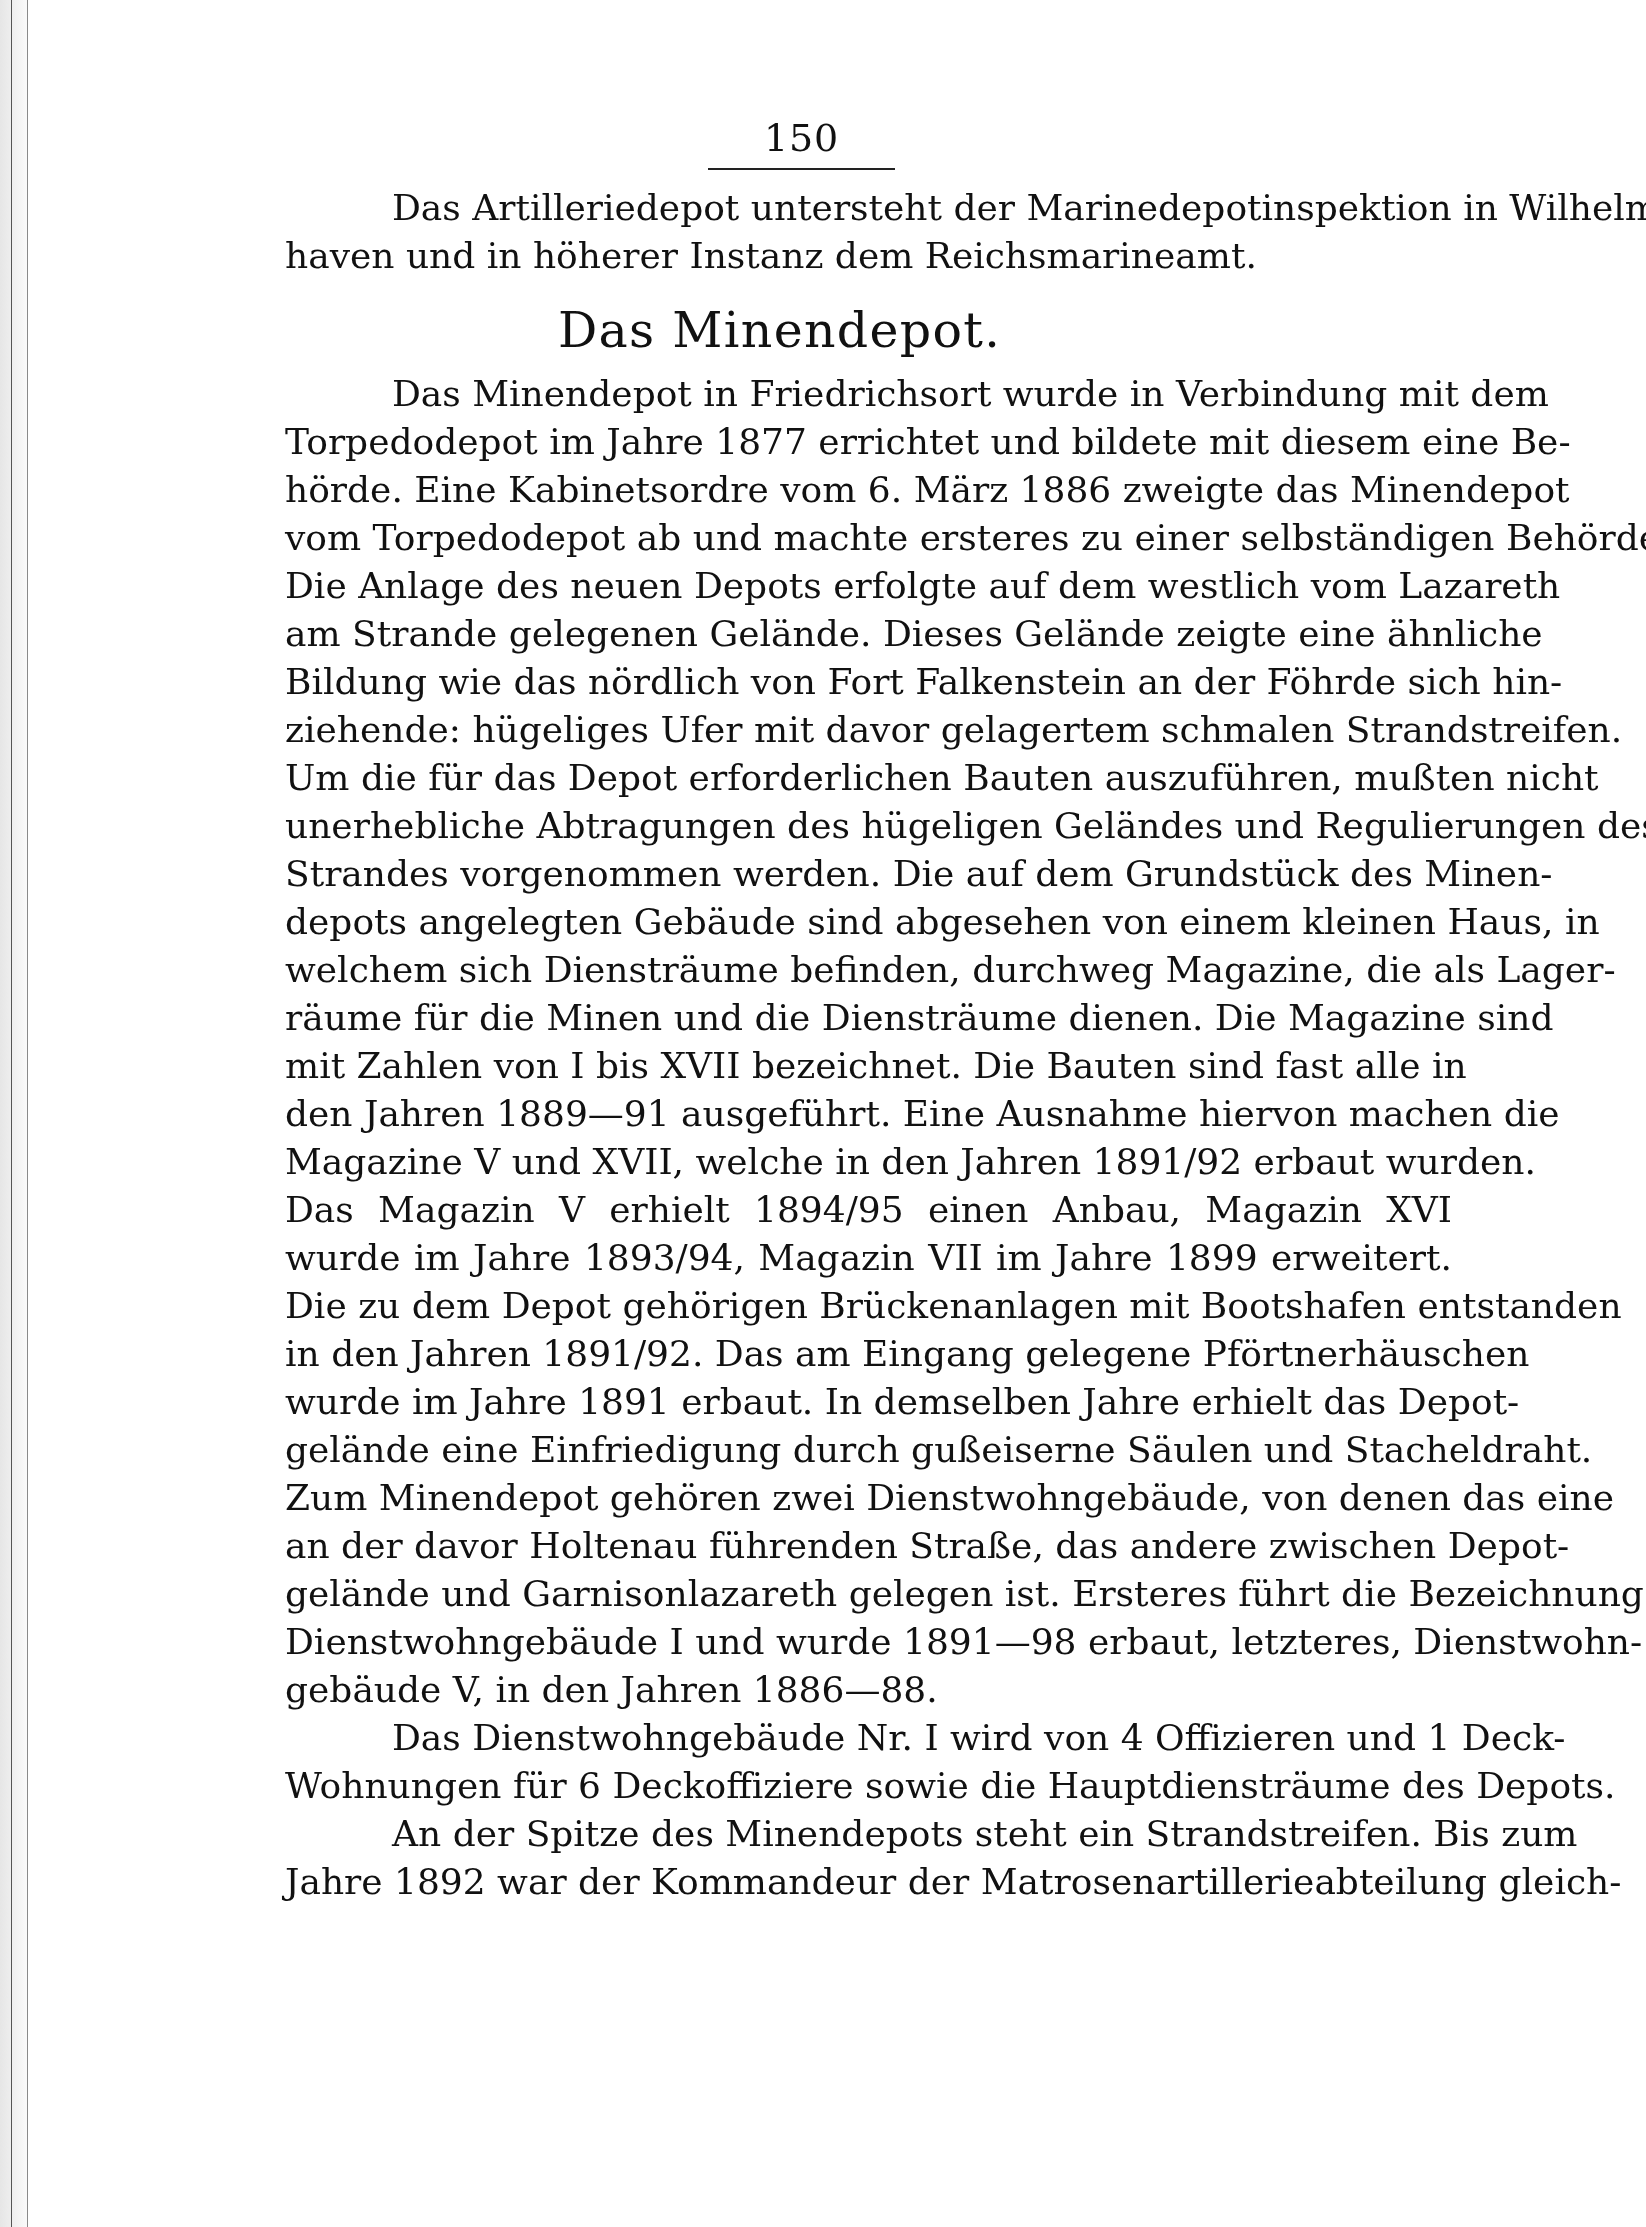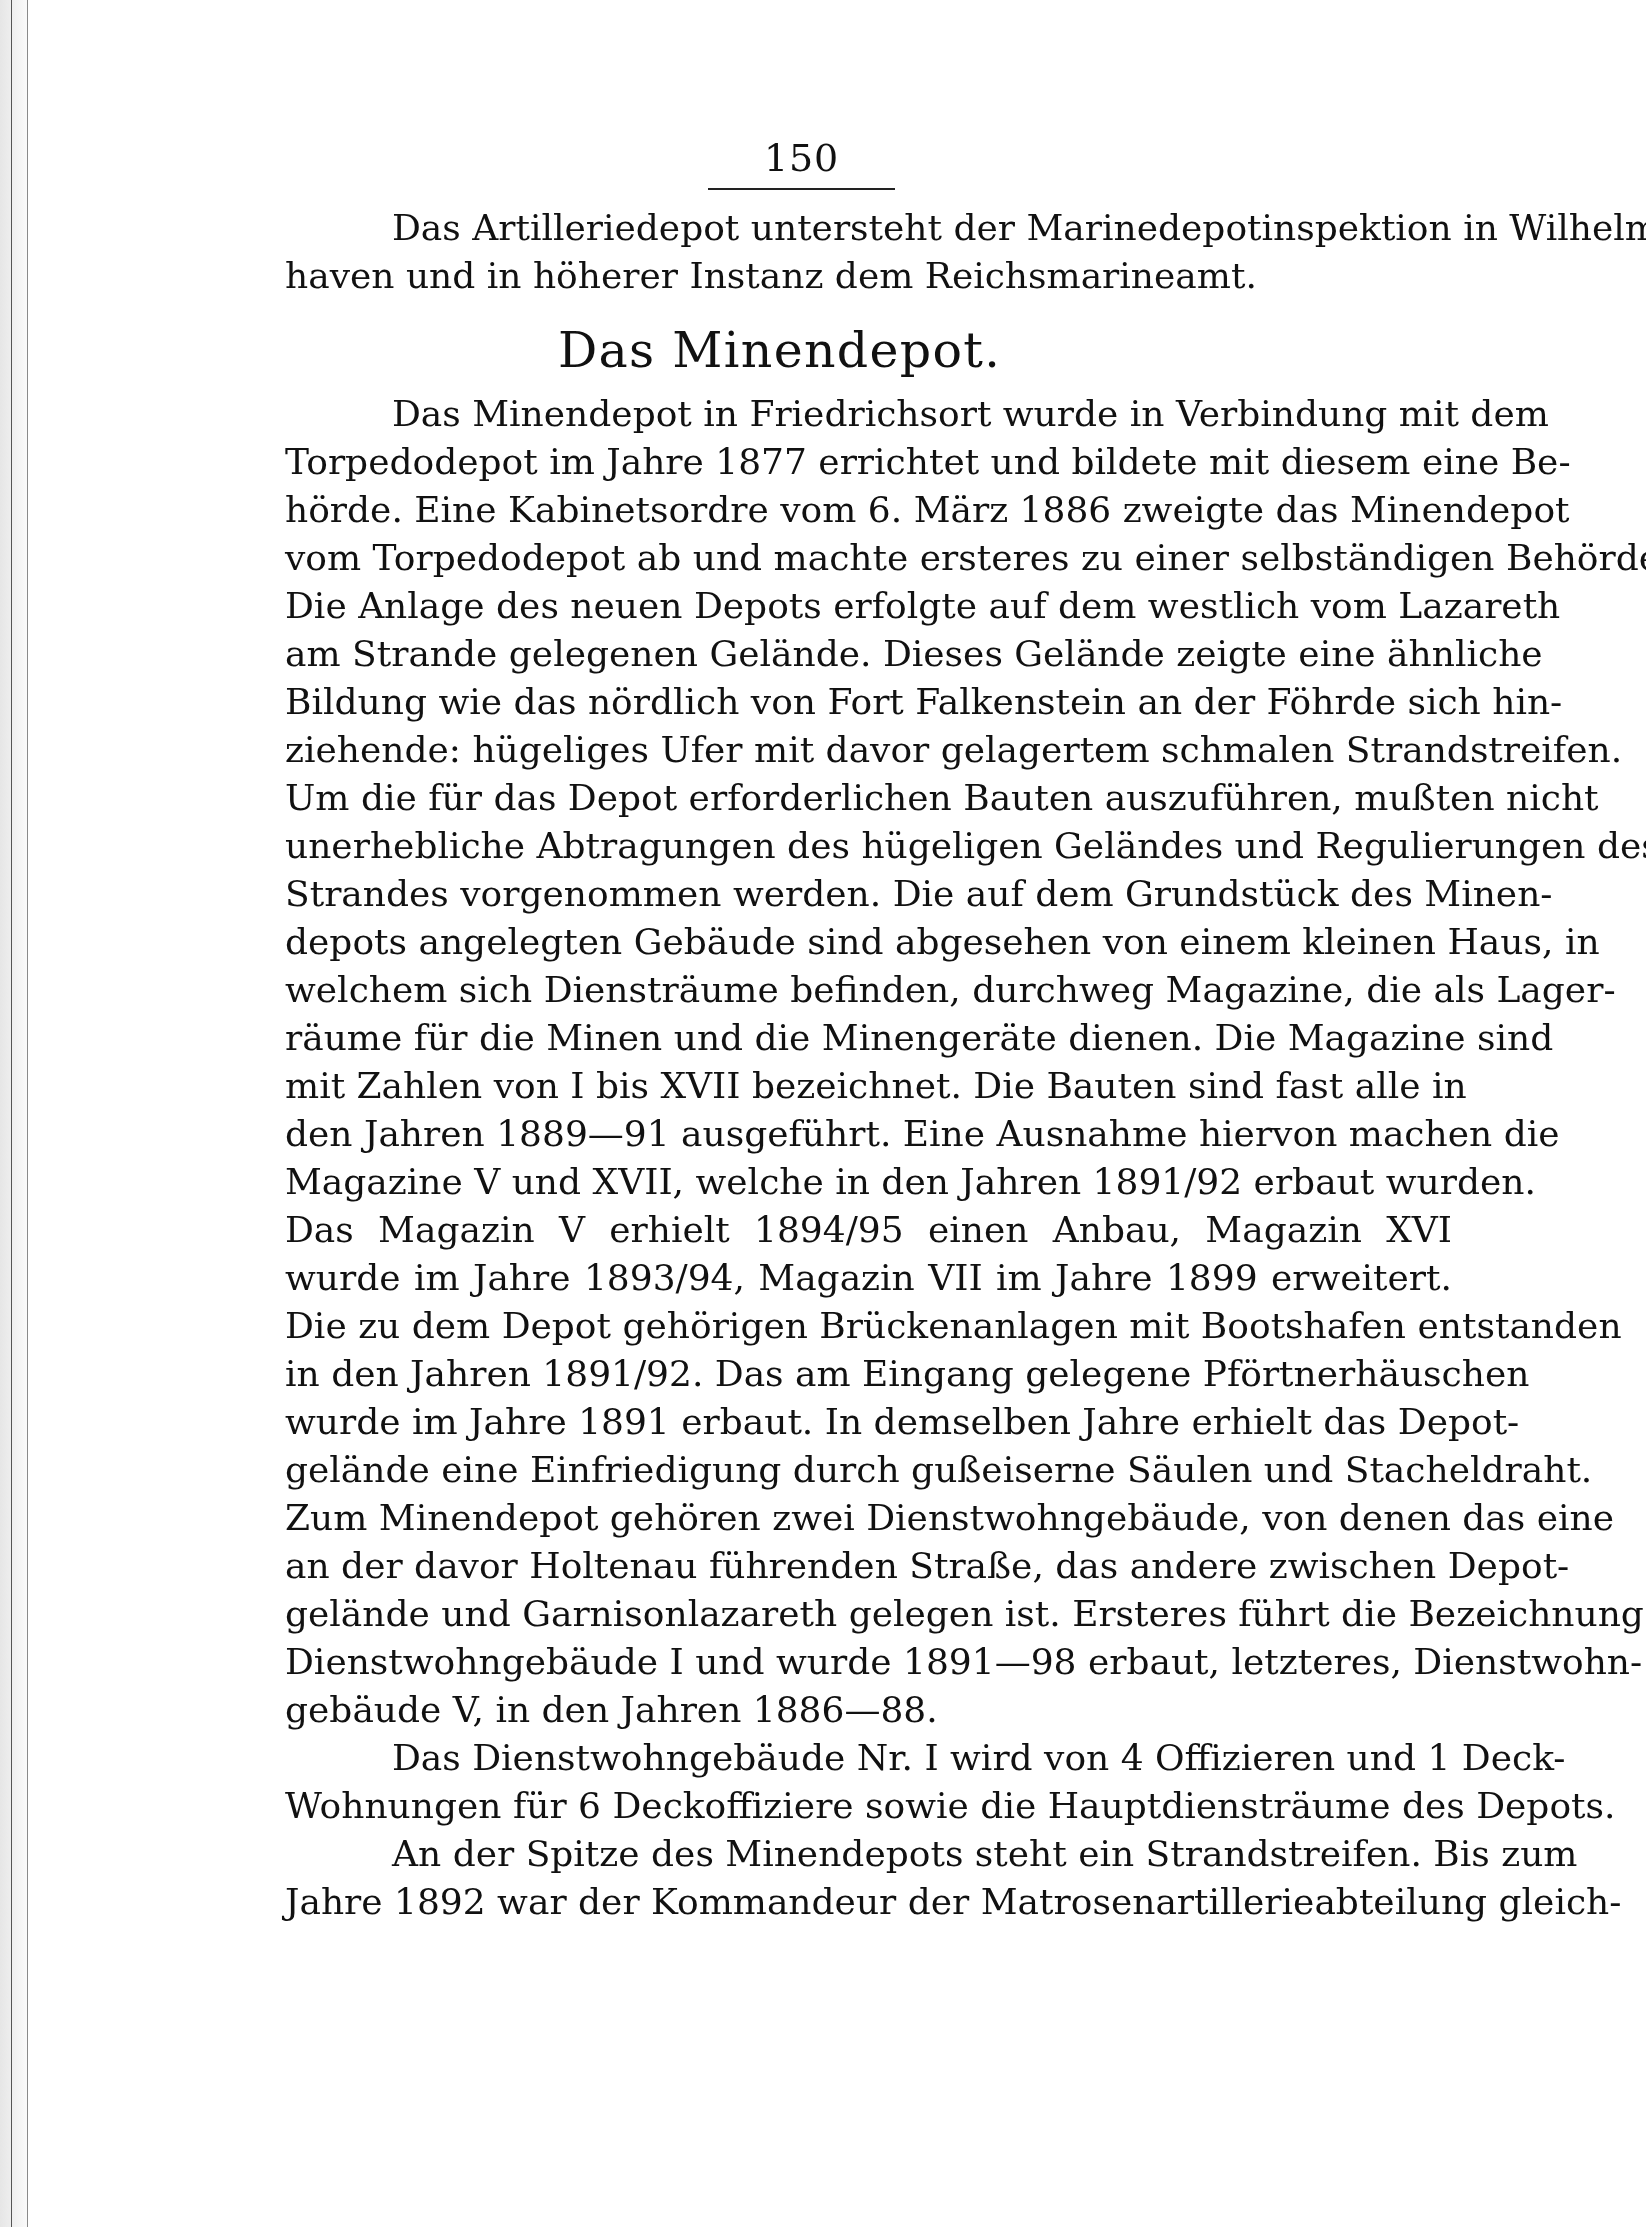--- a/index.html
+++ b/index.html
@@ -1,21 +1,21 @@
 <!DOCTYPE html>
 <html style="font-size:7.1px"><head>
 <meta charset="utf-8">
 <style>
   html, body { margin:0; padding:0; background:#ffffff; }
   body { width:1647px; height:2274px; position:relative; overflow:hidden;
          font-family:"DejaVu Serif", serif; color:#111111; }
   .scan-edge { position:absolute; left:0; top:0; width:27px; height:2274px;
                border-right:1.3px solid #8a8a8a; background:linear-gradient(to right,#e6e6e6,#fafafa); }
   .scan-edge2 { position:absolute; left:10.7px; top:0; width:0.9px; height:2274px; background:#555; }
-  .page { position:absolute; left:285px; top:136px; width:1167px; }
+  .page { position:absolute; left:285px; top:116px; width:1167px; }
   .page-number { text-align:center; font-size:38px; margin-left:-134px; letter-spacing:0.9px; }
   .page-rule { width:187px; height:2.2px; background:#222; margin:8px auto 13.4px; transform:translateX(-67px); }
   .para { font-size:36px; line-height:48px; text-align:justify; margin:0; }
   .heading { text-align:center; font-size:49px; font-weight:normal; margin:22px 0 11.6px;
              letter-spacing:1.3px; transform:translateX(-89px); }
   .line { display:block; text-align:justify; text-align-last:justify; white-space:nowrap; }
   .line.last { text-align-last:left; }
   .line.first-indent { padding-left:107px; }
 </style>
 </head>
@@ -43,21 +43,21 @@
     <span class="line">vom Torpedodepot ab und machte ersteres zu einer selbständigen Behörde.</span>
     <span class="line">Die Anlage des neuen Depots erfolgte auf dem westlich vom Lazareth</span>
     <span class="line">am Strande gelegenen Gelände. Dieses Gelände zeigte eine ähnliche</span>
     <span class="line">Bildung wie das nördlich von Fort Falkenstein an der Föhrde sich hin-</span>
     <span class="line">ziehende: hügeliges Ufer mit davor gelagertem schmalen Strandstreifen.</span>
     <span class="line">Um die für das Depot erforderlichen Bauten auszuführen, mußten nicht</span>
     <span class="line">unerhebliche Abtragungen des hügeligen Geländes und Regulierungen des</span>
     <span class="line">Strandes vorgenommen werden. Die auf dem Grundstück des Minen-</span>
     <span class="line">depots angelegten Gebäude sind abgesehen von einem kleinen Haus, in</span>
     <span class="line">welchem sich Diensträume befinden, durchweg Magazine, die als Lager-</span>
-    <span class="line">räume für die Minen und die Minengeräte dienen. Die Magazine sind</span>
+    <span class="line">räume für die Minen und die Diensträume dienen. Die Magazine sind</span>
     <span class="line">mit Zahlen von I bis XVII bezeichnet. Die Bauten sind fast alle in</span>
     <span class="line">den Jahren 1889—91 ausgeführt. Eine Ausnahme hiervon machen die</span>
     <span class="line">Magazine V und XVII, welche in den Jahren 1891/92 erbaut wurden.</span>
     <span class="line">Das Magazin V erhielt 1894/95 einen Anbau, Magazin XVI</span>
     <span class="line">wurde im Jahre 1893/94, Magazin VII im Jahre 1899 erweitert.</span>
     <span class="line">Die zu dem Depot gehörigen Brückenanlagen mit Bootshafen entstanden</span>
     <span class="line">in den Jahren 1891/92. Das am Eingang gelegene Pförtnerhäuschen</span>
     <span class="line">wurde im Jahre 1891 erbaut. In demselben Jahre erhielt das Depot-</span>
     <span class="line">gelände eine Einfriedigung durch gußeiserne Säulen und Stacheldraht.</span>
     <span class="line">Zum Minendepot gehören zwei Dienstwohngebäude, von denen das eine</span>

